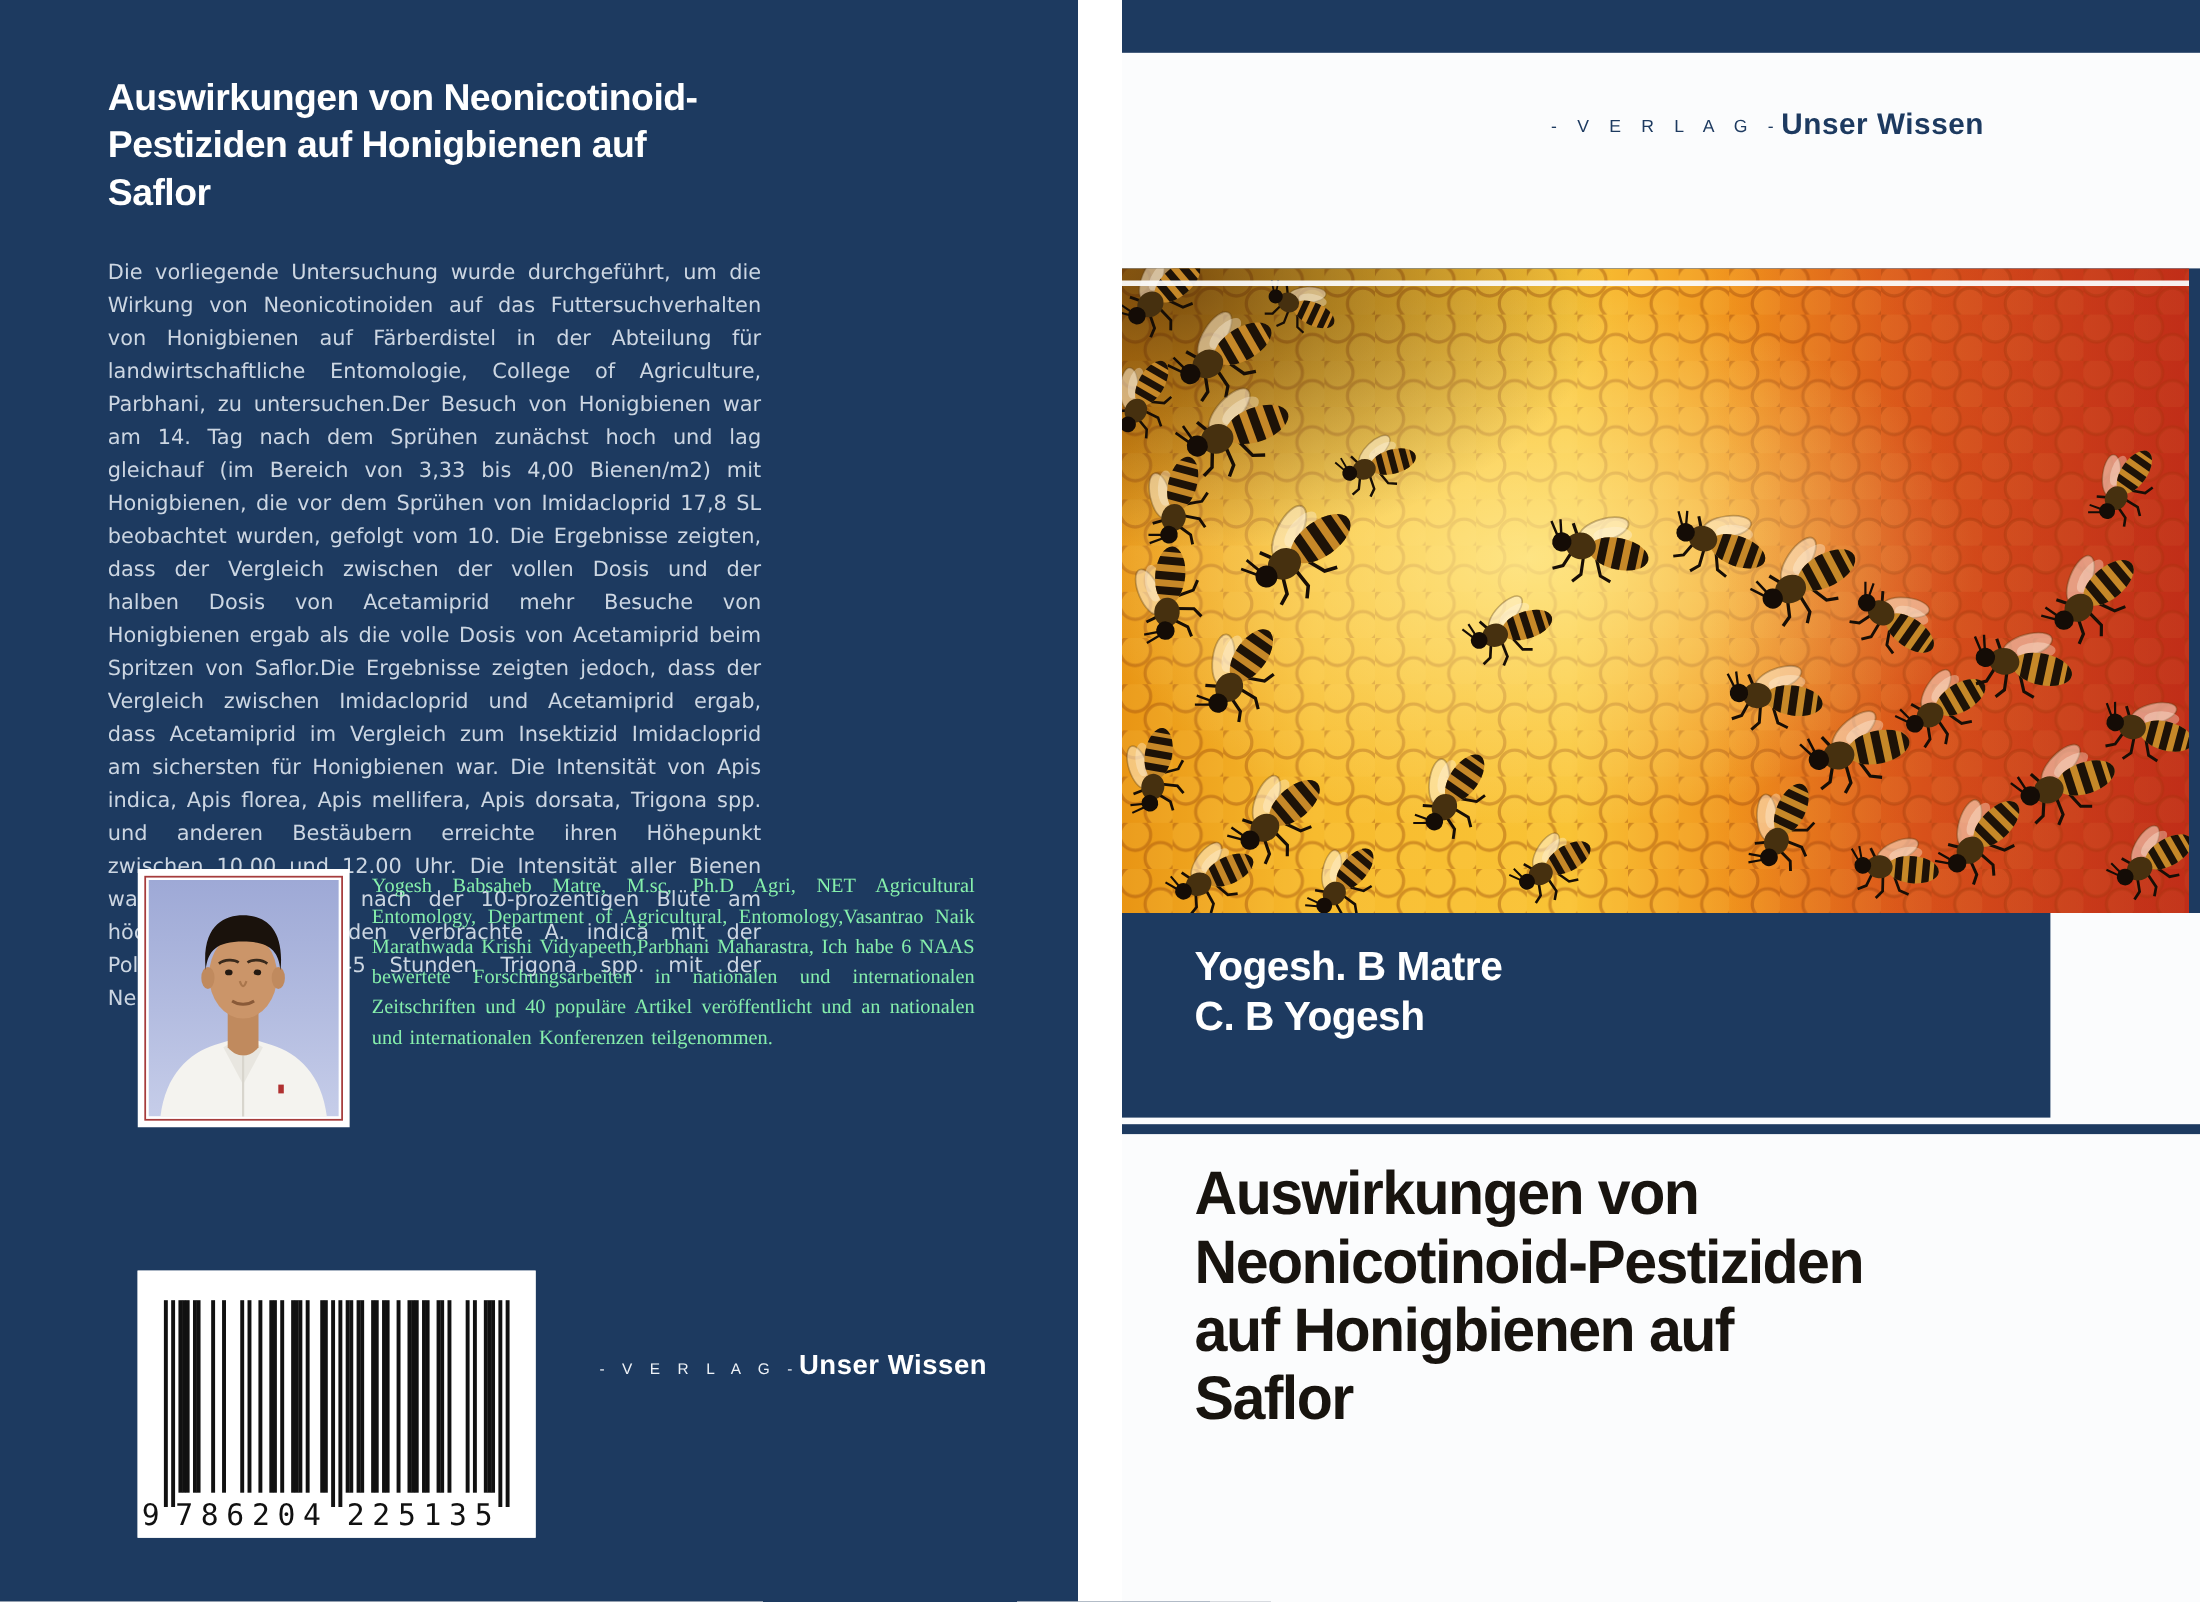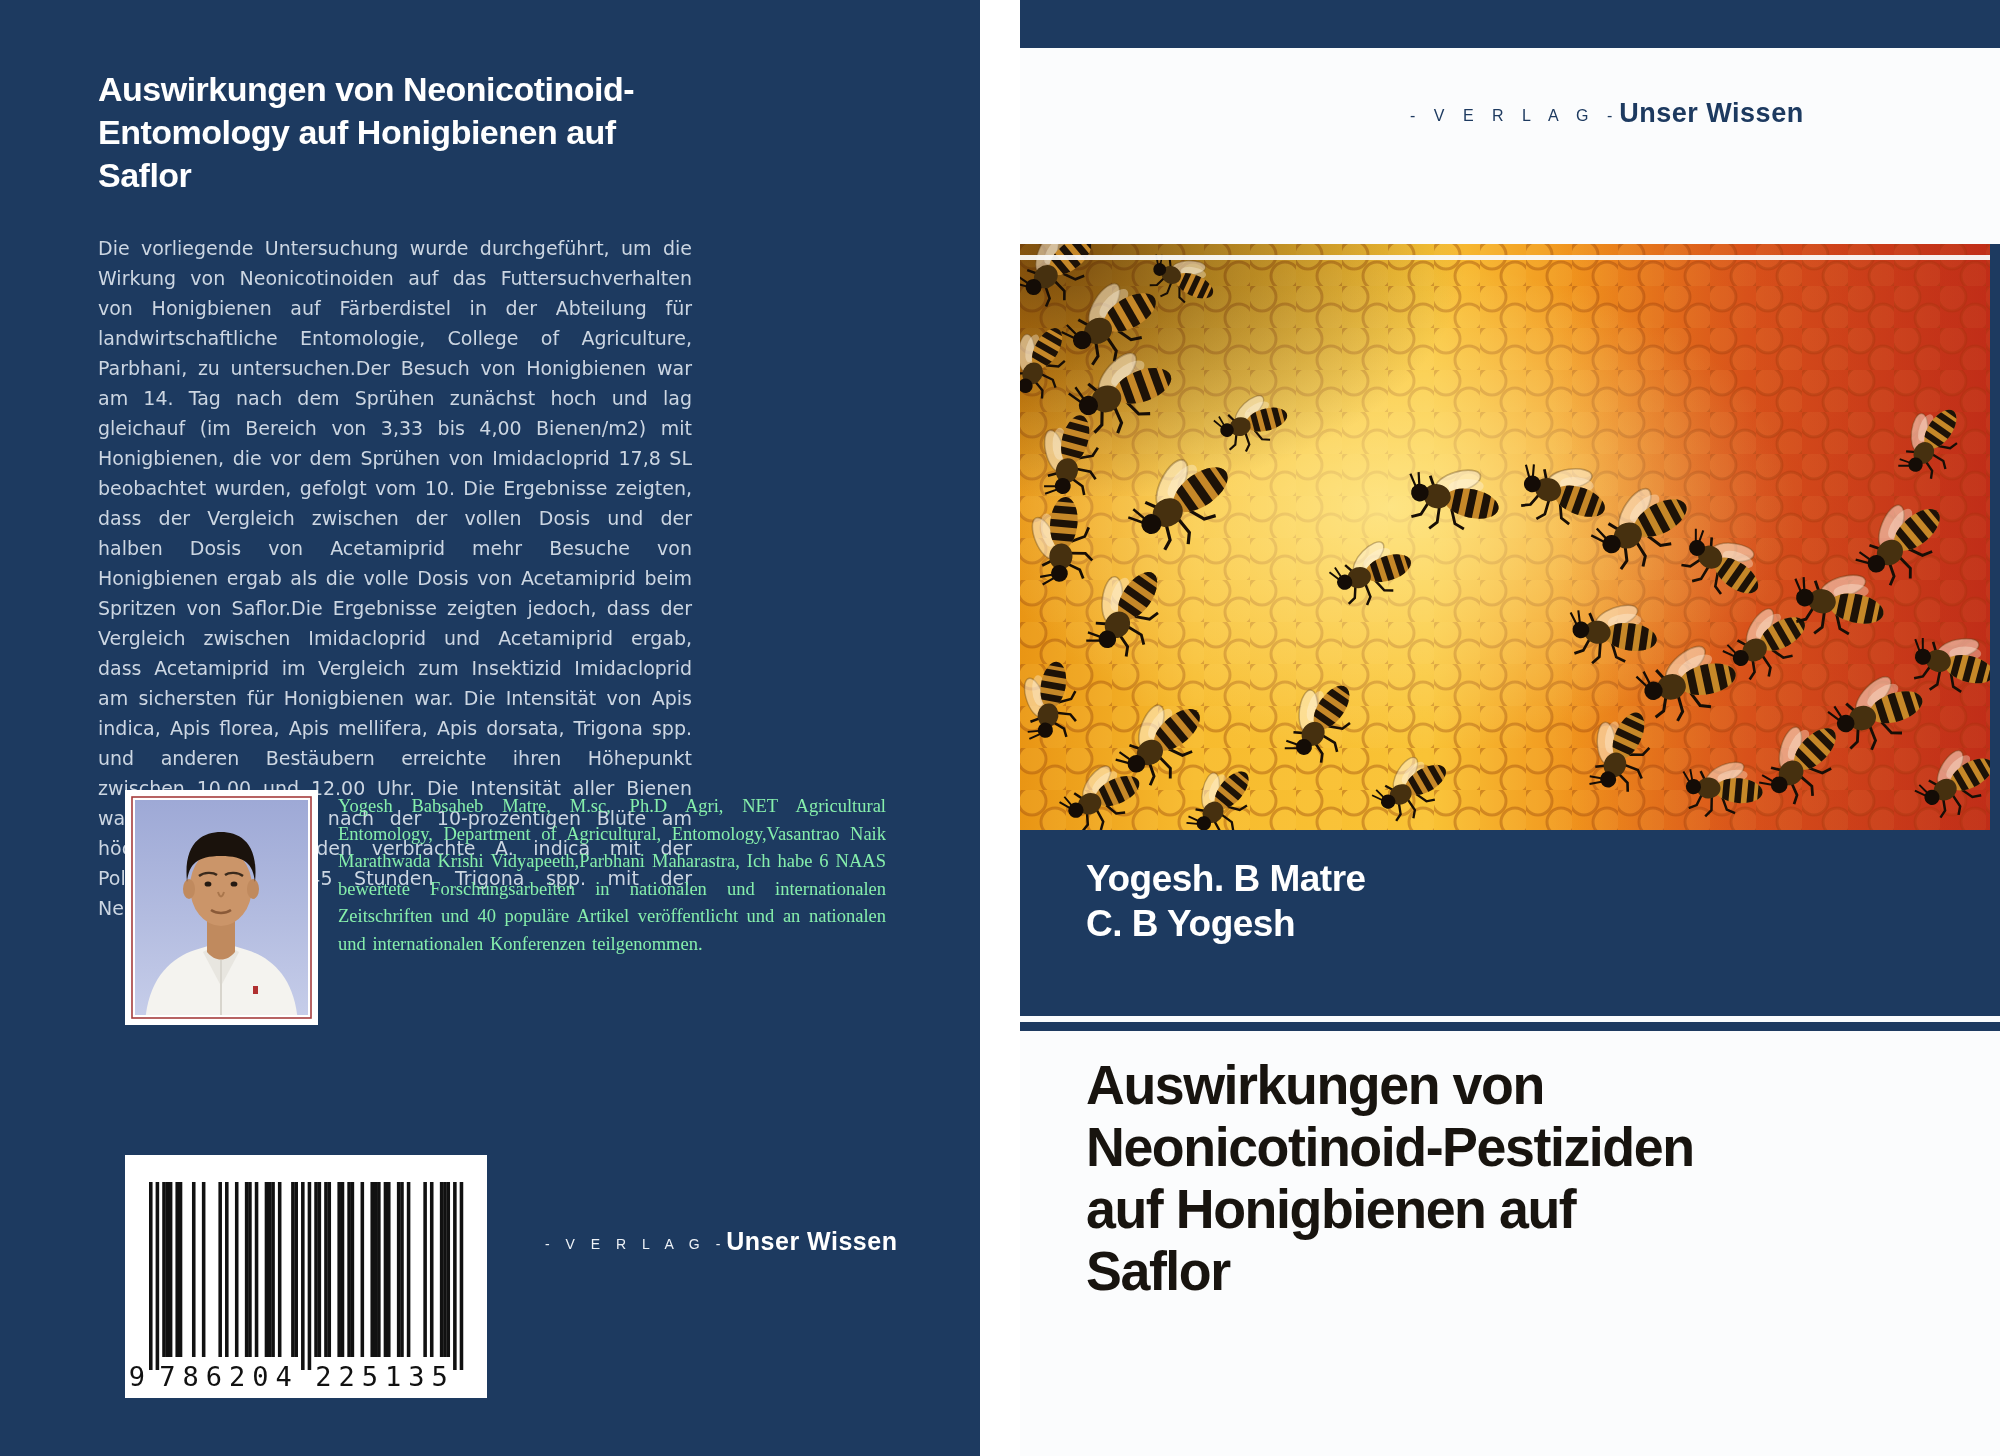--- a/index.html
+++ b/index.html
@@ -31,39 +31,39 @@
   
   #front{position:absolute;left:1020px;top:0;width:980px;height:1456px;background:#fbfcfd;}
   .top-bar{position:absolute;left:0;top:0;width:980px;height:48px;background:#1d3a60;}
   #pub-front{left:390px;top:66px;width:200px;}
   #pub-front .verlag{color:#1d3a60;font-size:16px;letter-spacing:7px;margin-top:8px;white-space:nowrap;}
   #pub-front .pubname{color:#1d3a60;font-weight:bold;font-size:27px;letter-spacing:.5px;margin-top:2px;white-space:nowrap;}
 
   .photo-band{position:absolute;left:0;top:244px;width:980px;height:586px;background:#1d3a60;}
   .photo-band svg{display:block;}
 
-  .authors-band{position:absolute;left:0;top:830px;width:980px;height:186px;background:#1d3a60;}
+  .authors-band{position:absolute;left:0;top:830px;width:844px;height:186px;background:#1d3a60;}
   .authors{position:absolute;left:66px;top:26px;color:#ffffff;font-weight:bold;
            font-size:37px;line-height:45px;letter-spacing:-.5px;}
   .sep-line{position:absolute;left:0;top:1022px;width:980px;height:9px;background:#1d3a60;}
 
   .front-title{position:absolute;left:66px;top:1054px;width:914px;color:#18140f;
                font-weight:bold;font-size:56px;line-height:62px;letter-spacing:-1.5px;
                transform:scaleX(.96);transform-origin:left top;}
 </style>
 </head>
 <body>
 
 <div id="cover">
 
   <div id="back">
 
     <div class="back-title">
       <div>Auswirkungen von Neonicotinoid-</div>
-      <div>Entomology auf Honigbienen auf</div>
+      <div>Pestiziden auf Honigbienen auf</div>
       <div>Saflor</div>
     </div>
 
     <div class="back-desc">Die vorliegende Untersuchung wurde durchgeführt, um die Wirkung von Neonicotinoiden auf das Futtersuchverhalten von Honigbienen auf Färberdistel in der Abteilung für landwirtschaftliche Entomologie, College of Agriculture, Parbhani, zu untersuchen.Der Besuch von Honigbienen war am 14. Tag nach dem Sprühen zunächst hoch und lag gleichauf (im Bereich von 3,33 bis 4,00 Bienen/m2) mit Honigbienen, die vor dem Sprühen von Imidacloprid 17,8 SL beobachtet wurden, gefolgt vom 10. Die Ergebnisse zeigten, dass der Vergleich zwischen der vollen Dosis und der halben Dosis von Acetamiprid mehr Besuche von Honigbienen ergab als die volle Dosis von Acetamiprid beim Spritzen von Saflor.Die Ergebnisse zeigten jedoch, dass der Vergleich zwischen Imidacloprid und Acetamiprid ergab, dass Acetamiprid im Vergleich zum Insektizid Imidacloprid am sichersten für Honigbienen war. Die Intensität von Apis indica, Apis florea, Apis mellifera, Apis dorsata, Trigona spp. und anderen Bestäubern erreichte ihren Höhepunkt zwischen 10.00 und 12.00 Uhr. Die Intensität aller Bienen war am siebten Tag nach der 10-prozentigen Blüte am höchsten. 8,70 Stunden verbrachte A. indica mit der Pollensuche und 6,45 Stunden Trigona spp. mit der Nektarsuche.</div>
 
     <div class="photo-frame">
       <svg width="193" height="235" viewBox="0 0 193 235">
         <defs>
           <linearGradient id="pbg" x1="0" y1="0" x2="0" y2="1">
             <stop offset="0" stop-color="#9ea9d6"></stop>

